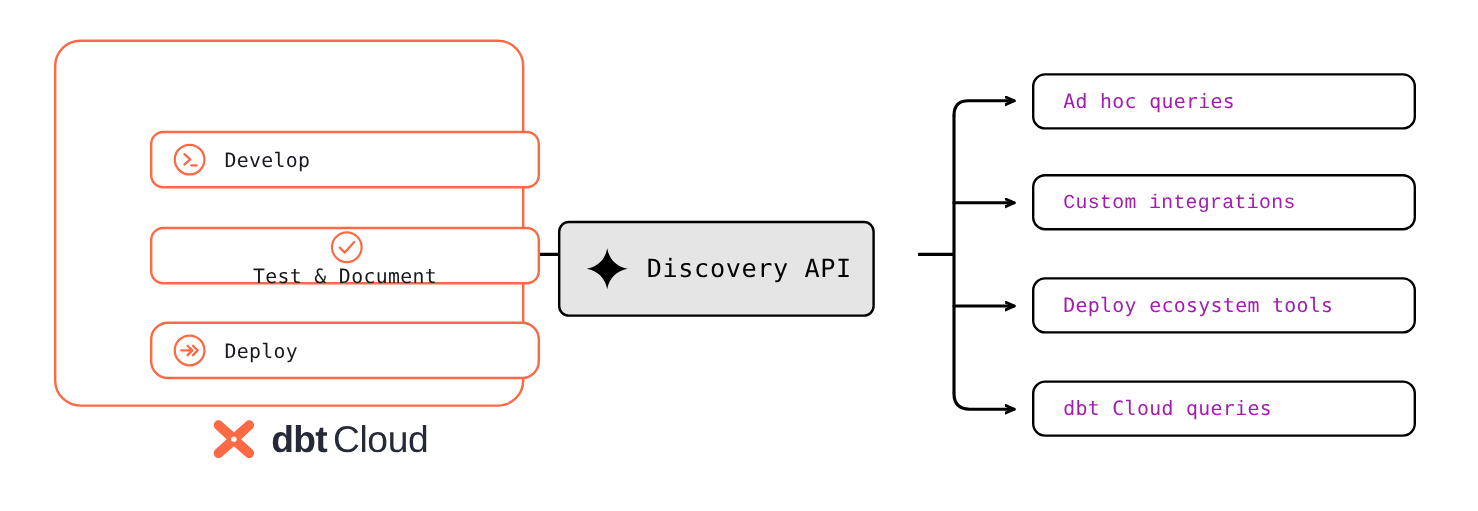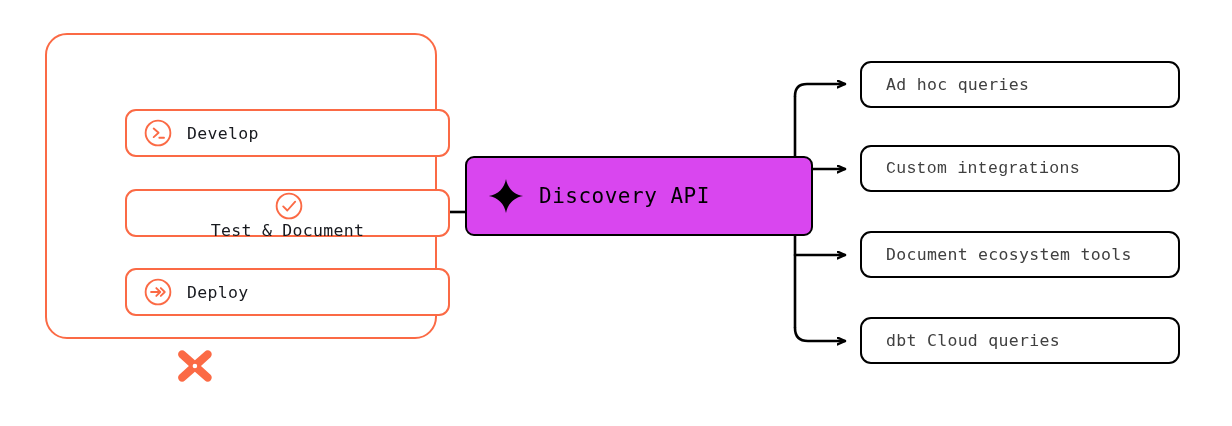--- a/index.html
+++ b/index.html
@@ -42,21 +42,21 @@
     height: 48px;
     border: 2px solid #FB6A45;
     border-radius: 11px;
     box-sizing: border-box;
     background: #ffffff;
     display: flex;
     align-items: center;
   }
   .stage-box.s0 { top: 74px; }
   .stage-box.s1 { top: 154px; flex-direction: column; }
-  .stage-box.s2 { top: 233px; }
+  .stage-box.s2 { top: 233px; border-radius: 15px; }
 
   .stage-icon {
     width: 30px;
     height: 30px;
     margin-left: 16px;
     margin-right: 14px;
     flex: 0 0 auto;
     display: block;
   }
   .stage-label {
@@ -83,24 +83,24 @@
     line-height: 1;
     white-space: nowrap;
   }
   .brand-wordmark .w-dbt { font-weight: bold; letter-spacing: -0.6px; }
   .brand-wordmark .w-cloud { font-weight: normal; letter-spacing: -0.3px; margin-left: 5px; }
 
   
   .hub-node {
     position: absolute;
     left: 465px;
-    top: 156px;
-    width: 348px;
+    top: 184px;
+    width: 264px;
     height: 80px;
-    background: #d946ef;
+    background: #e5e5e5;
     border: 2.5px solid #000000;
     border-radius: 9px;
     box-sizing: border-box;
     display: flex;
     align-items: center;
   }
   .hub-icon { width: 38px; height: 38px; margin-left: 20px; margin-right: 14px; flex: 0 0 auto; display:block; }
   .hub-label {
     font-size: 21px;
     color: #000000;
@@ -120,21 +120,21 @@
     background: #ffffff;
     display: flex;
     align-items: center;
   }
   .consumer-box.c0 { top: 61px; }
   .consumer-box.c1 { top: 145px; font-family: Liberation Mono, monospace; }
   .consumer-box.c2 { top: 231px; }
   .consumer-box.c3 { top: 317px; }
   .consumer-label {
     font-size: 16.5px;
-    color: #404040;
+    color: #a21caf;
     margin-left: 24px;
     letter-spacing: 0.3px;
     white-space: nowrap;
   }
 
   
   #connectors {
     position: absolute;
     left: 0; top: 0;
     width: 1232px;
@@ -215,37 +215,40 @@
     <div class="brand-lockup">
       <svg class="brand-mark" viewBox="0 0 48 48" aria-hidden="true">
         <path d="M6.0 7.4 C4.2 9.2 4.2 12.1 6.0 13.9 L17.0 24.0 L6.0 34.1
                  C4.2 35.9 4.2 38.8 6.0 40.6 C7.8 42.4 10.7 42.4 12.5 40.6
                  L23.9 30.6 L35.3 40.6 C37.1 42.4 40.0 42.4 41.8 40.6
                  C43.6 38.8 43.6 35.9 41.8 34.1 L30.8 24.0 L41.8 13.9
                  C43.6 12.1 43.6 9.2 41.8 7.4 C40.0 5.6 37.1 5.6 35.3 7.4
                  L23.9 17.4 L12.5 7.4 C10.7 5.6 7.8 5.6 6.0 7.4 Z" fill="#FB6A45"></path>
         <circle cx="23.9" cy="24.0" r="2.6" fill="#ffffff"></circle>
       </svg>
+      <div class="brand-wordmark">
+        <span class="w-dbt">dbt</span><span class="w-cloud">Cloud</span>
+      </div>
     </div>
   </div>
 
   <div class="hub-node">
     <svg class="hub-icon" viewBox="0 0 40 40" aria-hidden="true">
       <path d="M20 2 C21.6 11.6 28.4 18.4 38 20 C28.4 21.6 21.6 28.4 20 38
                C18.4 28.4 11.6 21.6 2 20 C11.6 18.4 18.4 11.6 20 2 Z" fill="#000000"></path>
     </svg>
     <span class="hub-label">Discovery API</span>
   </div>
 
   <div class="consumer-box c0">
     <span class="consumer-label">Ad hoc queries</span>
   </div>
   <div class="consumer-box c1">
     <span class="consumer-label">Custom integrations</span>
   </div>
   <div class="consumer-box c2">
-    <span class="consumer-label">Document ecosystem tools</span>
+    <span class="consumer-label">Deploy ecosystem tools</span>
   </div>
   <div class="consumer-box c3">
     <span class="consumer-label">dbt Cloud queries</span>
   </div>
 
 </div>
 
 </body></html>

